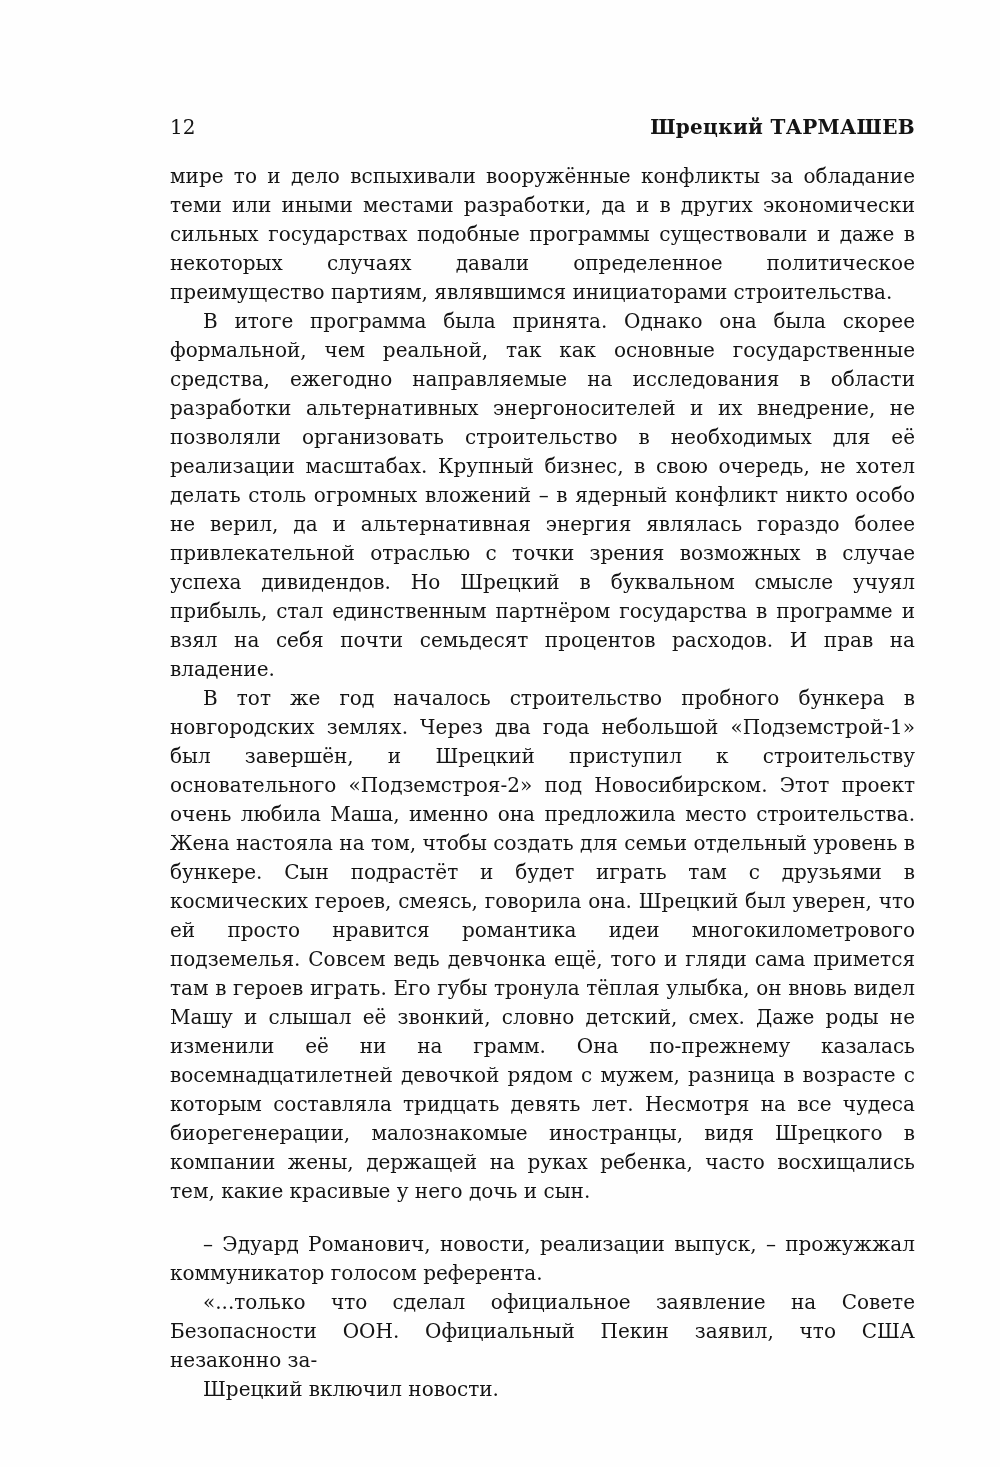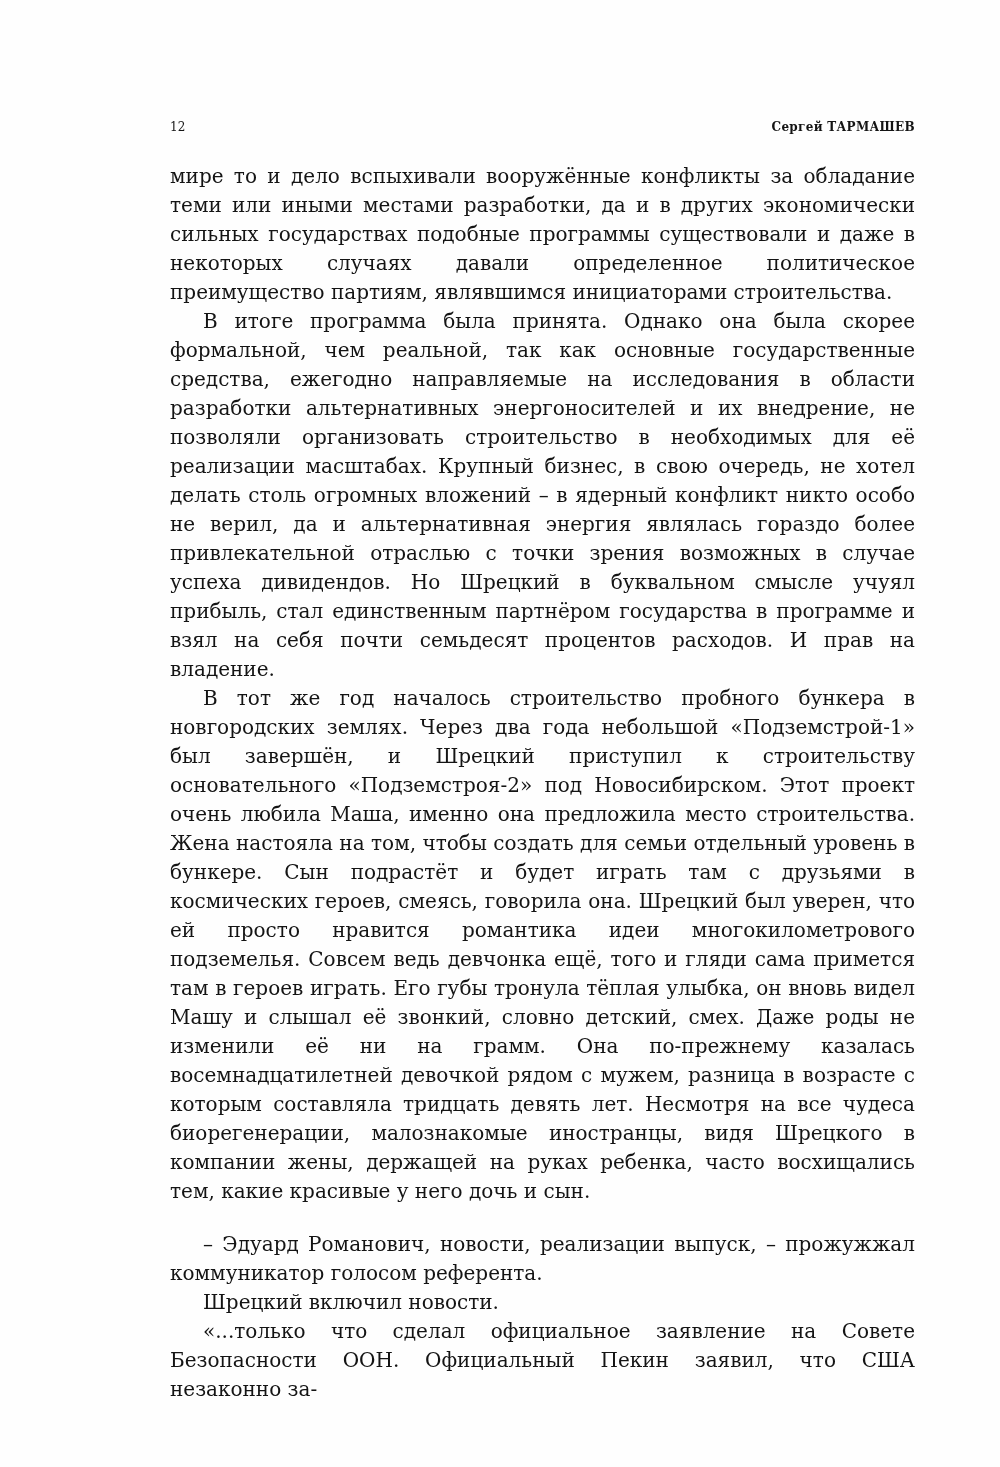--- a/index.html
+++ b/index.html
@@ -21,21 +21,21 @@
     background: #fefefe;
   }
   .page-header {
     position: absolute;
     left: 170px;
     right: 85px;
     top: 114px;
     display: flex;
     justify-content: space-between;
     align-items: baseline;
-    font-size: 12px;
+    font-size: 20px;
     line-height: 26px;
   }
   .page-number {
     font-weight: normal;
   }
   .running-title {
     font-weight: bold;
     letter-spacing: 0.3px;
   }
   .page-body {
@@ -61,25 +61,25 @@
     margin-top: 24px;
   }
 </style>
 </head>
 <body>
 
 <div class="book-page">
 
   <div class="page-header">
     <span class="page-number">12</span>
-    <span class="running-title">Сергей ТАРМАШЕВ</span>
+    <span class="running-title">Шрецкий ТАРМАШЕВ</span>
   </div>
 
   <div class="page-body">
     <p class="no-indent">мире то и дело вспыхивали вооружённые конфликты за обладание теми или иными местами разработки, да и в других экономически сильных государствах подобные программы существовали и даже в некоторых случаях давали определенное политическое преимущество партиям, являвшимся инициаторами строительства.</p>
     <p>В итоге программа была принята. Однако она была скорее формальной, чем реальной, так как основные государственные средства, ежегодно направляемые на исследования в области разработки альтернативных энергоносителей и их внедрение, не позволяли организовать строительство в необходимых для её реализации масштабах. Крупный бизнес, в свою очередь, не хотел делать столь огромных вложений – в ядерный конфликт никто особо не верил, да и альтернативная энергия являлась гораздо более привлекательной отраслью с точки зрения возможных в случае успеха дивидендов. Но Шрецкий в буквальном смысле учуял прибыль, стал единственным партнёром государства в программе и взял на себя почти семьдесят процентов расходов. И прав на владение.</p>
     <p>В тот же год началось строительство пробного бункера в новгородских землях. Через два года небольшой «Подземстрой-1» был завершён, и Шрецкий приступил к строительству основательного «Подземстроя-2» под Новосибирском. Этот проект очень любила Маша, именно она предложила место строительства. Жена настояла на том, чтобы создать для семьи отдельный уровень в бункере. Сын подрастёт и будет играть там с друзьями в космических героев, смеясь, говорила она. Шрецкий был уверен, что ей просто нравится романтика идеи многокилометрового подземелья. Совсем ведь девчонка ещё, того и гляди сама примется там в героев играть. Его губы тронула тёплая улыбка, он вновь видел Машу и слышал её звонкий, словно детский, смех. Даже роды не изменили её ни на грамм. Она по-прежнему казалась восемнадцатилетней девочкой рядом с мужем, разница в возрасте с которым составляла тридцать девять лет. Несмотря на все чудеса биорегенерации, малознакомые иностранцы, видя Шрецкого в компании жены, держащей на руках ребенка, часто восхищались тем, какие красивые у него дочь и сын.</p>
     <p class="gap-before">– Эдуард Романович, новости, реализации выпуск, – прожужжал коммуникатор голосом референта.</p>
+    <p>«...только что сделал официальное заявление на Совете Безопасности ООН. Официальный Пекин заявил, что США незаконно за-</p>
     <p>Шрецкий включил новости.</p>
-    <p>«...только что сделал официальное заявление на Совете Безопасности ООН. Официальный Пекин заявил, что США незаконно за-</p>
   </div>
 
 </div>
 
 </body></html>

